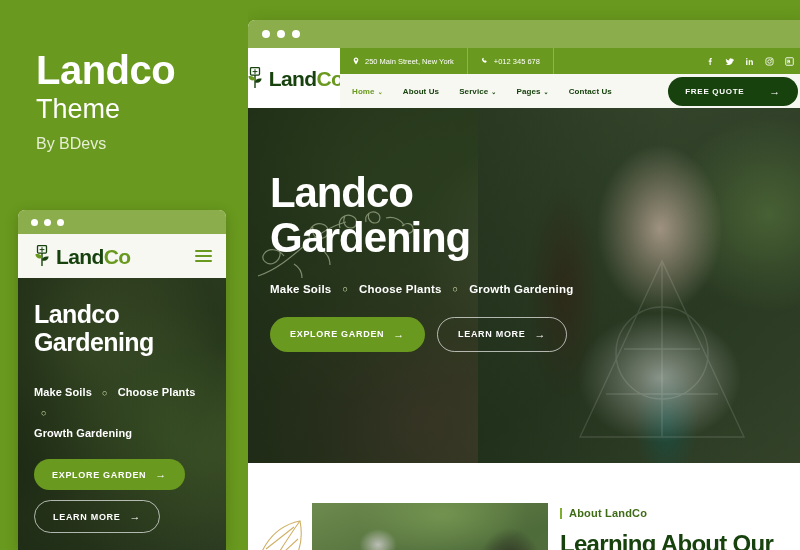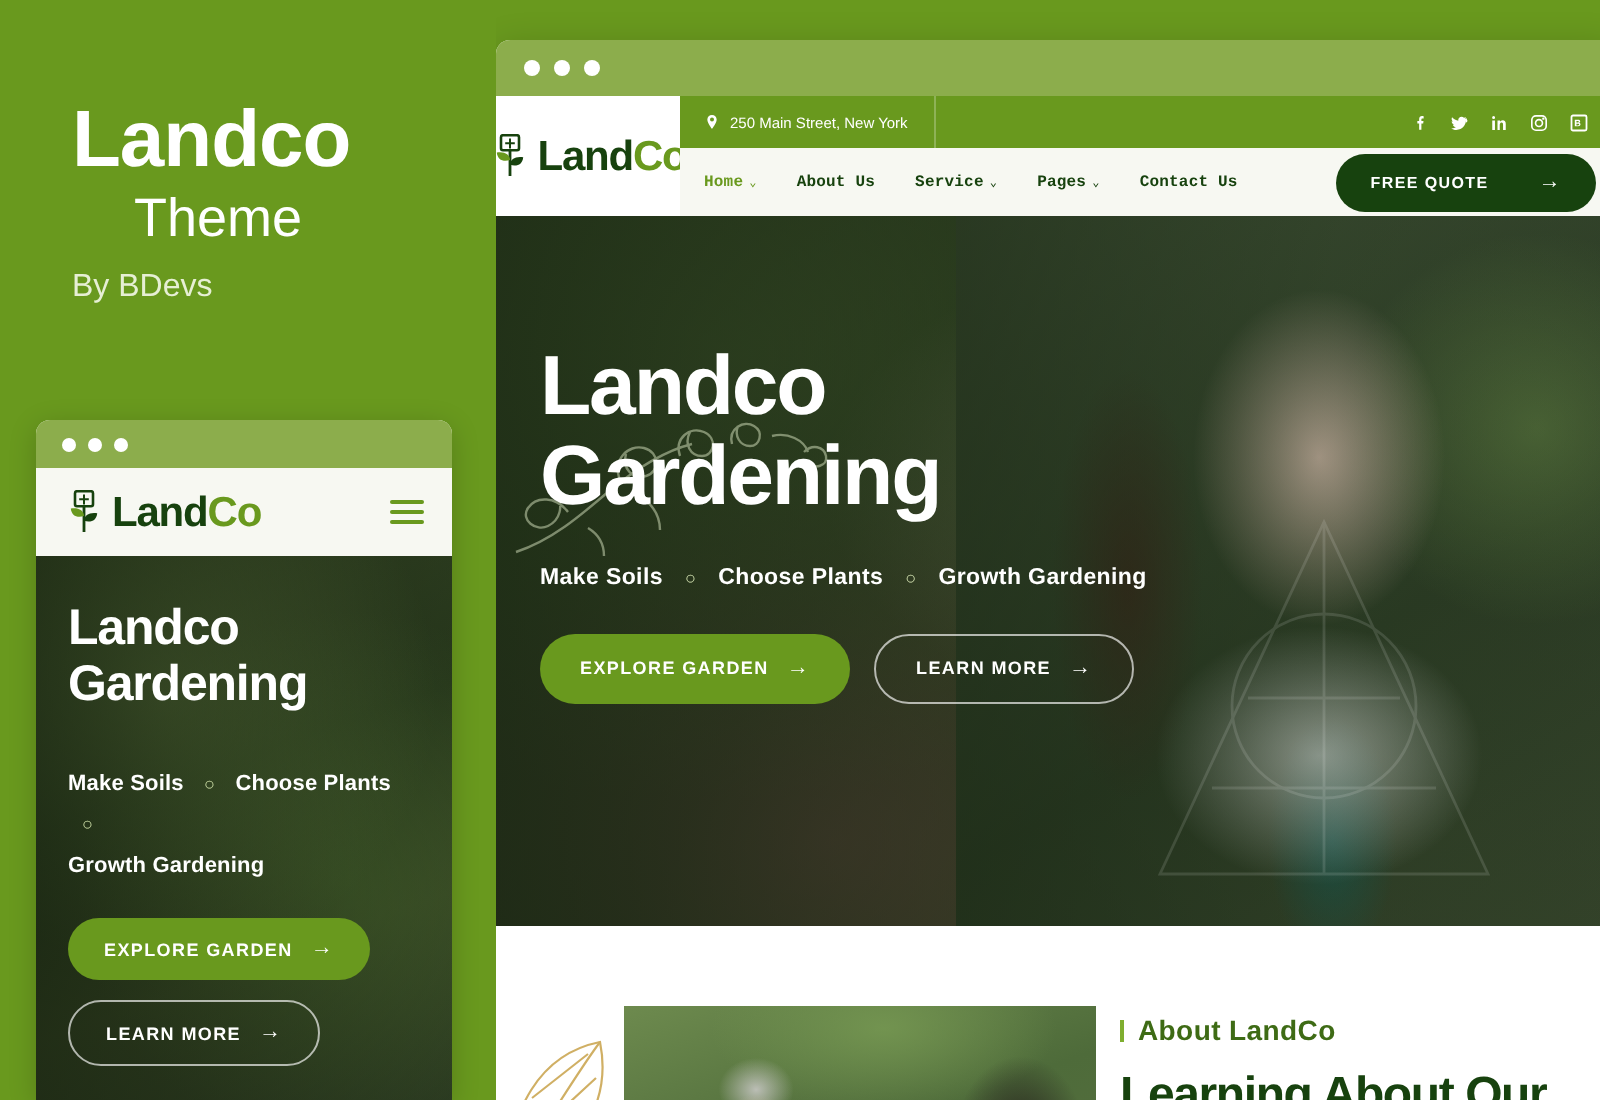--- a/index.html
+++ b/index.html
@@ -19,21 +19,20 @@
   }
   .promo-title {
     position: absolute; left: 36px; top: 50px;
     font-size: 40px; font-weight: bold; color: #ffffff;
     letter-spacing: -0.5px; line-height: 1;
   }
   .promo-sub {
     position: absolute; left: 36px; top: 96px;
     font-size: 27px; font-weight: 300; color: #ffffff;
     line-height: 1;
-    margin-left: 31px;
   }
   .promo-by {
     position: absolute; left: 36px; top: 136px;
     font-size: 16px; font-weight: 400; color: #e6efd4;
     line-height: 1;
   }
 
   
   .mobile {
     position: absolute; left: 18px; top: 210px;
@@ -135,21 +134,21 @@
   .tb-item:first-child { padding-left: 2px; }
   .tb-spacer { flex: 1; }
   .tb-social { display: flex; align-items: center; gap: 11px; padding-right: 14px; }
   .tb-social svg { width: 9px; height: 9px; fill: #fff; display: block; }
   .tb-item svg { width: 8px; height: 8px; fill: #fff; flex: none; }
 
   .mainnav {
     background: #f7f8f2; height: 34px;
     display: flex; align-items: center; padding: 0 10px 0 12px;
   }
-  .nav-links { display: flex; align-items: center; gap: 20px; font-family: Liberation Mono, monospace; }
+  .nav-links { display: flex; align-items: center; gap: 20px; }
   .nav-link {
     font-size: 8px; font-weight: bold; color: #17420e;
     display: flex; align-items: center; gap: 3px; cursor: pointer;
     white-space: nowrap; letter-spacing: .1px;
   }
   .nav-link.active { color: #69991e; }
   .caret { font-size: 6px; }
   .nav-spacer { flex: 1; }
 
   
@@ -199,21 +198,21 @@
       radial-gradient(ellipse 26px 22px at 28% 38%, rgba(198,198,194,.9), transparent 72%),
       radial-gradient(ellipse 46px 60px at 84% 62%, rgba(32,26,26,.95), transparent 72%),
       radial-gradient(ellipse 20px 14px at 88% 80%, rgba(214,106,44,.85), transparent 70%),
       radial-gradient(ellipse 120px 60px at 55% 10%, rgba(118,152,82,.85), transparent 72%),
       linear-gradient(160deg,#6d8a4e,#4e6b3a 55%,#56703f);
   }
   .leaf { position: absolute; left: 0px; top: 56px; width: 62px; height: 74px; opacity: .85; }
   .about-right { flex: 1; padding: 44px 0 0 12px; }
   .about-label { display: flex; align-items: center; gap: 7px; }
   .about-label .bar { width: 2px; height: 11px; background: #7fae2f; display: block; }
-  .about-label span { font-size: 14px; font-weight: bold; color: #3e6b15; letter-spacing: .2px; }
+  .about-label span { font-size: 11px; font-weight: bold; color: #3e6b15; letter-spacing: .2px; }
   .about-title {
     margin-top: 11px; font-size: 24px; font-weight: bold; color: #17420e;
     line-height: 1.2; letter-spacing: -.7px;
   }
 </style>
 </head>
 <body>
 
 <div class="promo">
   <div class="promo-title">Landco</div>
@@ -296,20 +295,26 @@
     </div>
 
     <div class="header-right">
 
       <div class="topbar">
         <div class="tb-item">
           <svg viewBox="0 0 12 12">
               <path d="M6 .8C4 .8 2.5 2.3 2.5 4.2 2.5 7 6 11.2 6 11.2S9.5 7 9.5 4.2C9.5 2.3 8 .8 6 .8zm0 4.8a1.5 1.5 0 110-3 1.5 1.5 0 010 3z"></path>
             </svg>
           <span>250 Main Street, New York</span>
+        </div>
+        <div class="tb-item">
+          <svg viewBox="0 0 12 12">
+              <path d="M3.2 1.2 1.6 2.8c-.4.4-.3 1 .1 1.9.7 1.5 2.1 2.9 3.6 3.6.9.4 1.5.5 1.9.1l1.6-1.6-2-2-1 1C5 5.3 4.1 4.4 3.4 3.2l1-1z"></path>
+            </svg>
+          <span>+012 345 678</span>
         </div>
         <div class="tb-spacer"></div>
         <div class="tb-social">
           <svg viewBox="0 0 12 12">
               <path d="M7.6 6.3h1.2l.2-1.6H7.6V3.8c0-.5.1-.8.8-.8h.7V1.5c-.1 0-.6-.1-1.1-.1-1.1 0-1.9.7-1.9 2v1.3H4.9v1.6h1.2v4.2h1.5z"></path>
             </svg>
           <svg viewBox="0 0 12 12">
               <path d="M11 2.8c-.4.2-.8.3-1.2.4.4-.3.7-.7.9-1.2-.4.3-.9.4-1.4.5-.4-.4-1-.7-1.6-.7-1.2 0-2.2 1-2.2 2.2 0 .2 0 .3.1.5C4 4.3 2.4 3.5 1.4 2.2c-.2.3-.3.7-.3 1.1 0 .8.4 1.4 1 1.8-.4 0-.7-.1-1-.3 0 1.1.8 2 1.8 2.2-.2 0-.4.1-.6.1h-.4c.3.9 1.1 1.5 2.1 1.6-.8.6-1.7.9-2.8.9H.7c1 .6 2.2 1 3.5 1 4.2 0 6.4-3.4 6.4-6.4V5.8c.5-.3.8-.7 1.1-1.2z"></path>
             </svg>
           <svg viewBox="0 0 12 12">

